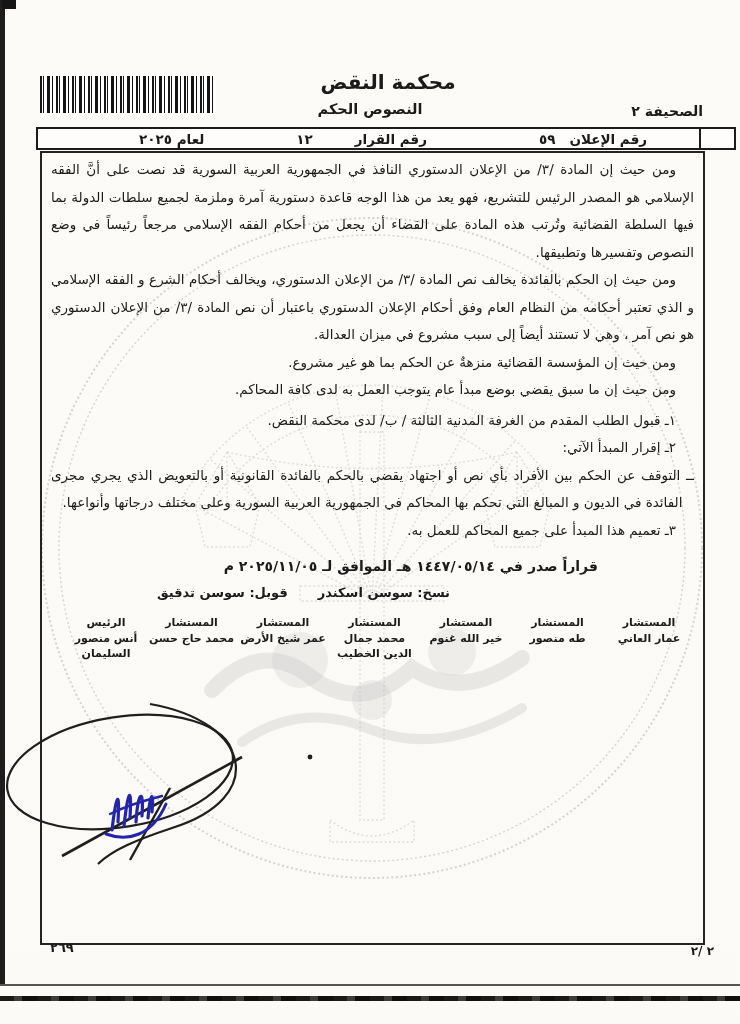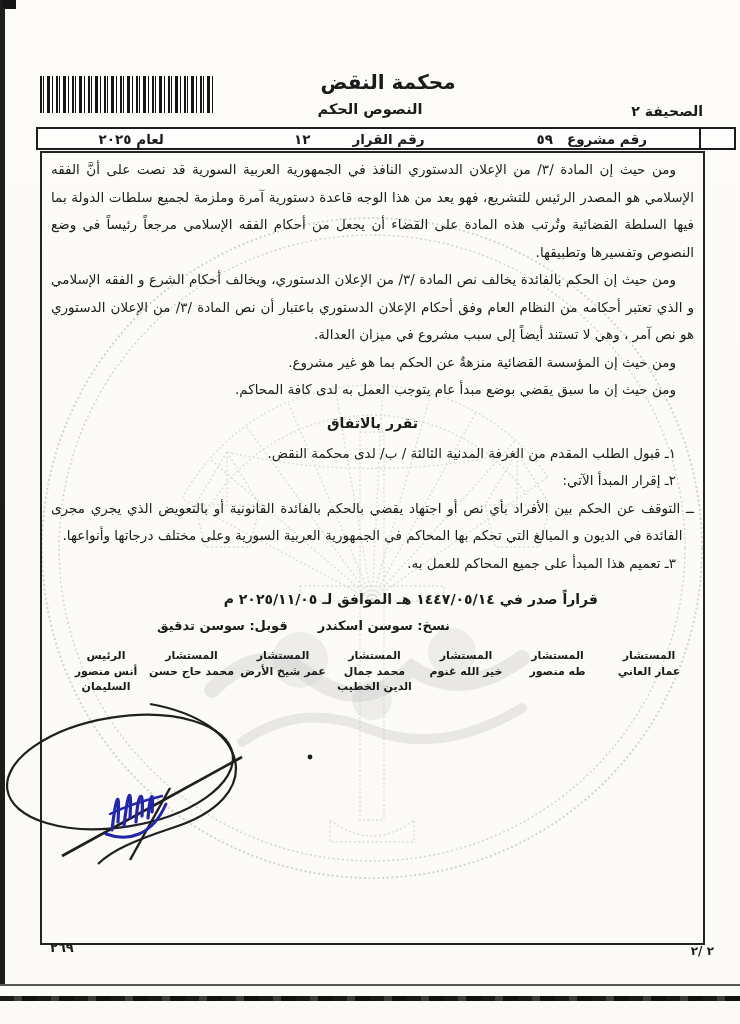--- a/index.html
+++ b/index.html
@@ -29,21 +29,21 @@
     font-size:14.5px; font-weight:700; z-index:2; }
   .sheet-label { position:absolute; right:37px; top:103px; font-size:14px; font-weight:700; z-index:2; }
 
   .case-row { position:absolute; left:36px; top:127px; width:700px; height:23px;
     border:2px solid #1c1c1c; box-sizing:border-box; display:flex; direction:rtl;
     align-items:center; font-size:13.5px; font-weight:700; z-index:2; background:rgba(255,255,255,.55); }
   .case-spacer { width:33px; align-self:stretch; border-left:2px solid #1c1c1c; }
   .case-row .lbl-base   { margin-right:52px; }
   .case-row .val-base   { margin-right:14px; }
   .case-row .lbl-dec    { margin-right:112px; }
-  .case-row .val-dec    { margin-right:42px;margin-left:38px; }
+  .case-row .val-dec    { margin-right:42px; }
   .case-row .val-year   { margin-right:92px; }
 
   
   .body-frame { position:absolute; left:40px; top:151px; width:665px; height:794px;
     border:2px solid #242424; box-sizing:border-box; padding:3px 9px 0 9px; z-index:2; }
   .para { margin:0; font-size:13.5px; line-height:27.5px; text-align:justify;
     text-indent:18px; letter-spacing:0; }
   .single { text-align:right; }
   .center-head { margin:0; text-align:center; font-weight:700; font-size:14px; line-height:27px; }
   .mt6 { margin-top:6px; } .mt9 { margin-top:9px; } .mt3 { margin-top:3px; }
@@ -106,33 +106,32 @@
   <div class="bottom-line-thin"></div>
   <div class="bottom-line-thick"></div>
 
   <div class="barcode"></div>
   <div class="court-title">محكمة النقض</div>
   <div class="doc-subtitle">النصوص الحكم</div>
   <div class="sheet-label">الصحيفة ٢</div>
 
   <div class="case-row">
     <div class="case-spacer"></div>
-    <span class="lbl-base">رقم مشروع</span>
+    <span class="lbl-base">رقم الإعلان</span>
     <span class="val-base">٥٩</span>
     <span class="lbl-dec">رقم القرار</span>
     <span class="val-dec">١٢</span>
     <span class="val-year">لعام ٢٠٢٥</span>
   </div>
 
   <div class="body-frame">
     <p class="para">ومن حيث إن المادة /٣/ من الإعلان الدستوري النافذ في الجمهورية العربية السورية قد نصت على أنَّ الفقه الإسلامي هو المصدر الرئيس للتشريع، فهو يعد من هذا الوجه قاعدة دستورية آمرة وملزمة لجميع سلطات الدولة بما فيها السلطة القضائية وتُرتب هذه المادة على القضاء أن يجعل من أحكام الفقه الإسلامي مرجعاً رئيساً في وضع النصوص وتفسيرها وتطبيقها.</p>
     <p class="para">ومن حيث إن الحكم بالفائدة يخالف نص المادة /٣/ من الإعلان الدستوري، ويخالف أحكام الشرع و الفقه الإسلامي و الذي تعتبر أحكامه من النظام العام وفق أحكام الإعلان الدستوري باعتبار أن نص المادة /٣/ من الإعلان الدستوري هو نص آمر ، وهي لا تستند أيضاً إلى سبب مشروع في ميزان العدالة.</p>
     <p class="para single">ومن حيث إن المؤسسة القضائية منزهةٌ عن الحكم بما هو غير مشروع.</p>
     <p class="para single">ومن حيث إن ما سبق يقضي بوضع مبدأ عام يتوجب العمل به لدى كافة المحاكم.</p>
-    <p class="center-head mt6">تقرر بالاتفاق</p>
     <p class="para single mt3">١ـ قبول الطلب المقدم من الغرفة المدنية الثالثة / ب/ لدى محكمة النقض.</p>
     <p class="para single">٢ـ إقرار المبدأ الآتي:</p>
     <p class="para principle">ــ التوقف عن الحكم بين الأفراد بأي نص أو اجتهاد يقضي بالحكم بالفائدة القانونية أو بالتعويض الذي يجري مجرى الفائدة في الديون و المبالغ التي تحكم بها المحاكم في الجمهورية العربية السورية وعلى مختلف درجاتها وأنواعها.</p>
     <p class="para single">٣ـ تعميم هذا المبدأ على جميع المحاكم للعمل به.</p>
     <p class="date-line">قراراً صدر في ١٤٤٧/٠٥/١٤ هـ الموافق لـ ٢٠٢٥/١١/٠٥ م</p>
     <div class="clerk-line">
       <span class="clerk-naskh">نسخ:  سوسن اسكندر</span>
       <span class="clerk-qubil">قوبل:  سوسن تدقيق</span>
     </div>
 

